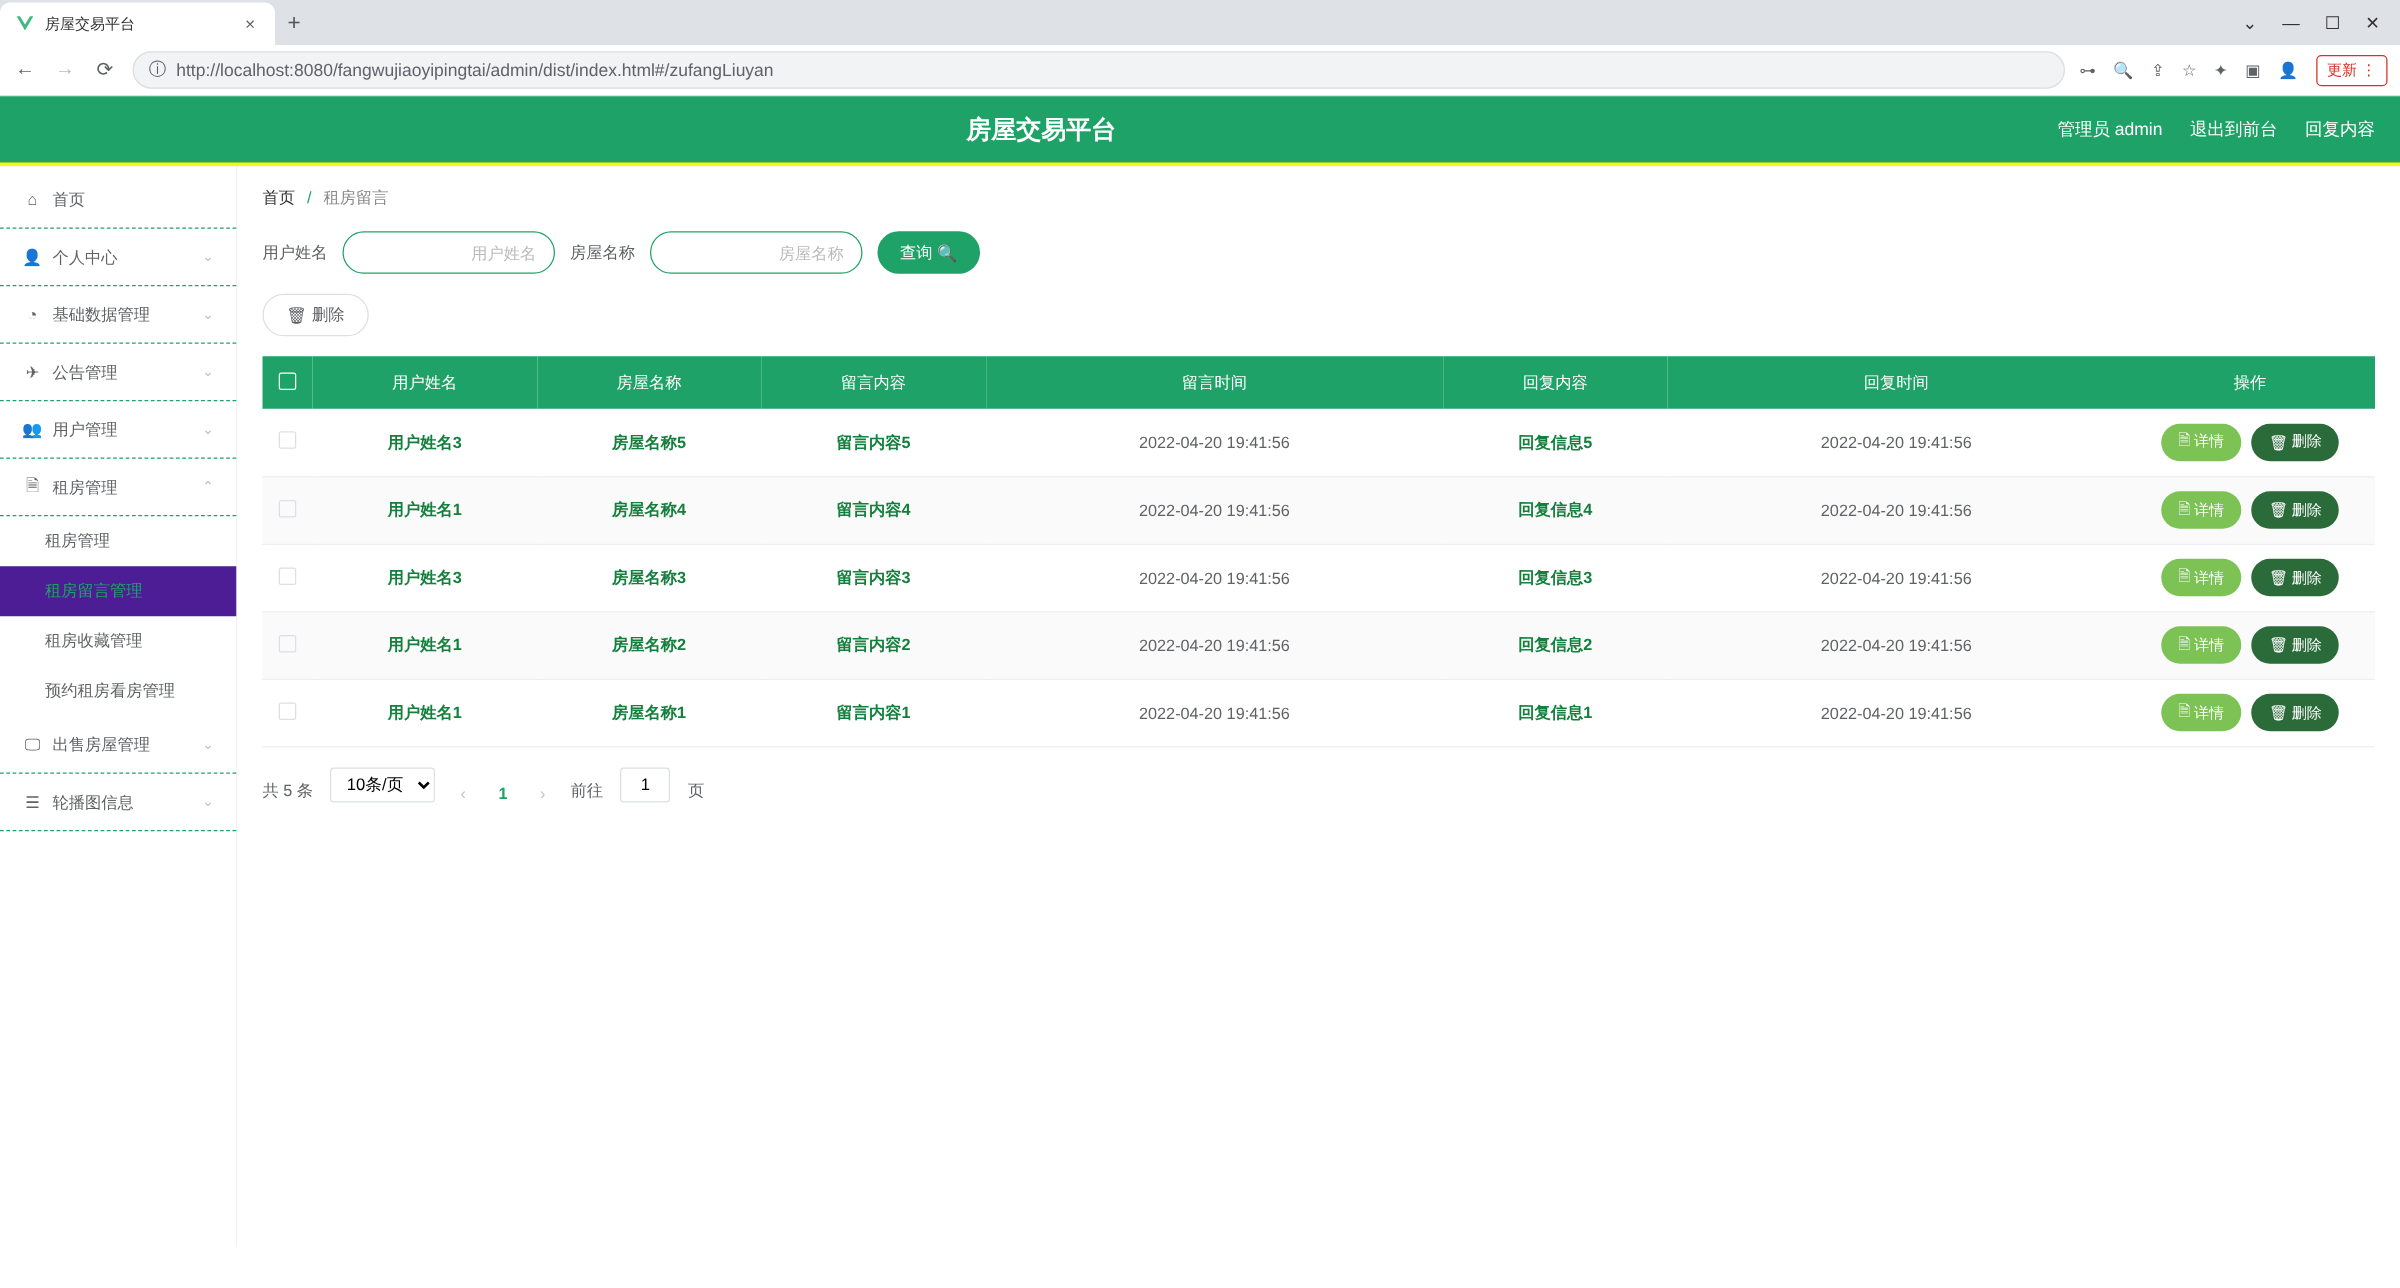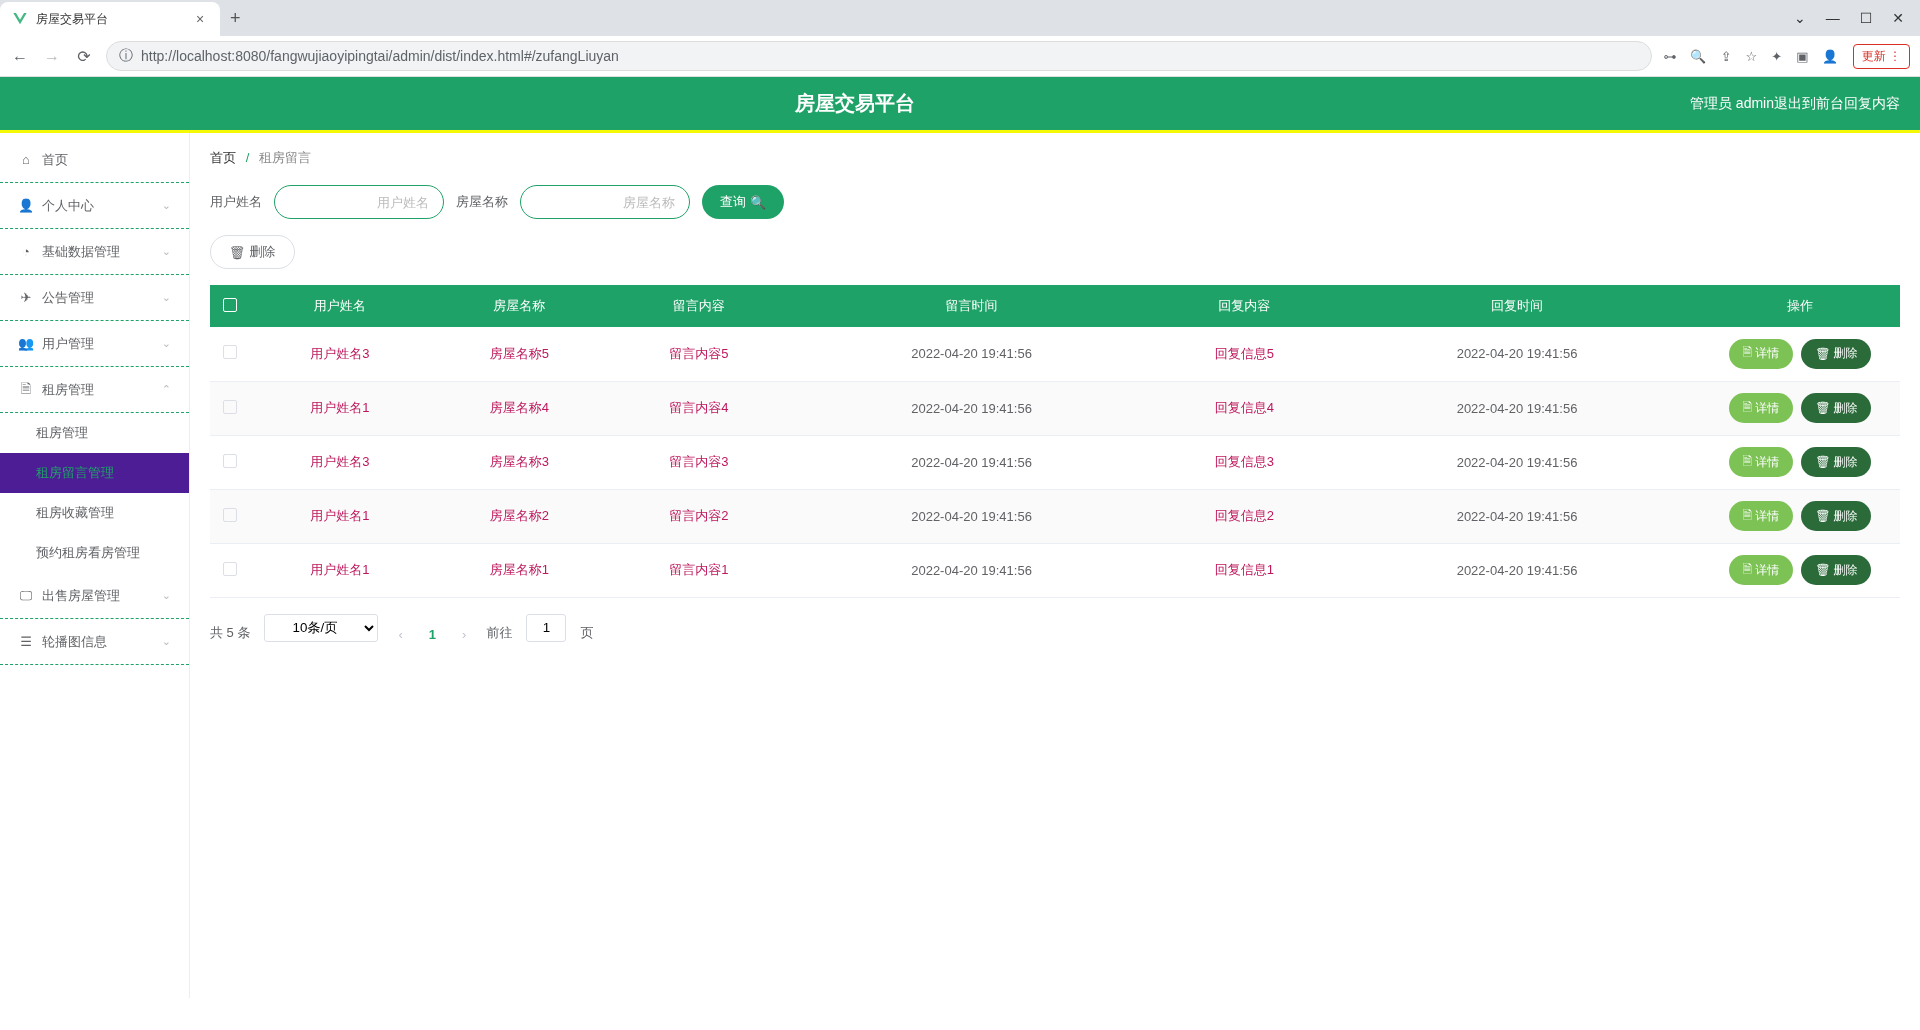--- a/index.html
+++ b/index.html
@@ -26,21 +26,21 @@
 .update-btn { border: 1px solid #d93025; color: #d93025; border-radius: 4px; padding: 3px 8px; font-size: 12px; cursor: pointer; }
 
 .bookmark-bar { display: flex; align-items: center; height: 30px; padding: 0 16px; gap: 18px; font-size: 12px; color: #333; border-top: 1px solid #eee; }
 .bookmark-item { display: flex; align-items: center; gap: 5px; cursor: pointer; }
 .folder-icon { width: 14px; height: 14px; background: #ffd04c; border-radius: 2px; }
 .bm-right { margin-left: auto; }
 
 
 .app-header { background: #1fa267; color: #fff; height: 56px; display: flex; align-items: center; padding: 0 20px; border-bottom: 3px solid #f6f905; }
 .app-title { flex: 1; text-align: center; font-size: 20px; font-weight: bold; }
-.header-links { display: flex; font-size: 14px; }
+.header-links { display: flex; gap: 22px; font-size: 14px; }
 .header-links span { cursor: pointer; }
 
 
 .app-body { display: flex; min-height: calc(100vh - 165px); }
 .sidebar { width: 190px; background: #fff; border-right: 1px solid #eee; padding-top: 4px; }
 .menu-item { display: flex; align-items: center; height: 46px; padding: 0 18px; color: #606266; cursor: pointer; font-size: 13px; border-bottom: 1px dashed #1fa267; }
 .menu-item .m-icon { width: 16px; margin-right: 8px; text-align: center; }
 .menu-item .m-arrow { margin-left: auto; color: #bbb; font-size: 11px; }
 .submenu-item { display: flex; align-items: center; height: 40px; padding: 0 18px 0 36px; color: #606266; cursor: pointer; font-size: 13px; }
 .submenu-item.active { color: #1fa267; background: #4c1d95; }
@@ -56,32 +56,32 @@
 .sr-input::placeholder { color: #bbb; }
 .btn { height: 34px; padding: 0 18px; border-radius: 17px; border: none; cursor: pointer; font-size: 13px; display: inline-flex; align-items: center; gap: 4px; }
 .btn-primary { background: #1fa267; color: #fff; }
 .btn-outline { background: #fff; border: 1px solid #dcdfe6; color: #606266; }
 
 
 .table { width: 100%; border-collapse: collapse; margin-top: 4px; }
 .table th { background: #1fa267; color: #fff; height: 42px; font-weight: normal; font-size: 13px; text-align: center; }
 .table td { height: 54px; text-align: center; font-size: 13px; color: #606266; border-bottom: 1px solid #ebeef5; }
 .table tbody tr:nth-child(even) { background: #fafafa; }
-.table a.cell-link { color: #be185d; cursor: pointer; }
+.table a.cell-link { color: #15803d; cursor: pointer; font-weight: bold; }
 .chk { width: 14px; height: 14px; border: 1px solid #dcdfe6; border-radius: 2px; display: inline-block; cursor: pointer; }
 .chk.head { border-color: #fff; background: #1fa267; }
 
 .op-cell { display: flex; gap: 8px; justify-content: center; }
 .pill { height: 30px; padding: 0 14px; border-radius: 15px; border: none; cursor: pointer; color: #fff; font-size: 12px; display: inline-flex; align-items: center; gap: 3px; }
 .pill-detail { background: #7cc255; }
 .pill-delete { background: #2b6b3a; }
 
 
 .pagination { display: flex; align-items: flex-end; gap: 14px; margin-top: 16px; font-size: 13px; color: #606266; }
-.page-select { height: 28px; border: 1px solid #dcdfe6; border-radius: 3px; padding: 0 23px; background: #fff; cursor: pointer; }
+.page-select { height: 28px; border: 1px solid #dcdfe6; border-radius: 3px; padding: 0 8px; background: #fff; cursor: pointer; }
 .page-nav { color: #c0c4cc; cursor: pointer; padding: 0 6px; }
 .page-num { color: #1fa267; font-weight: bold; padding: 0 6px; cursor: pointer; }
 .page-input { width: 40px; height: 28px; border: 1px solid #dcdfe6; border-radius: 3px; text-align: center; }
 </style>
 </head>
 <body>
 
 <div class="browser-chrome">
   <div class="tab-bar">
     <div class="tab">

